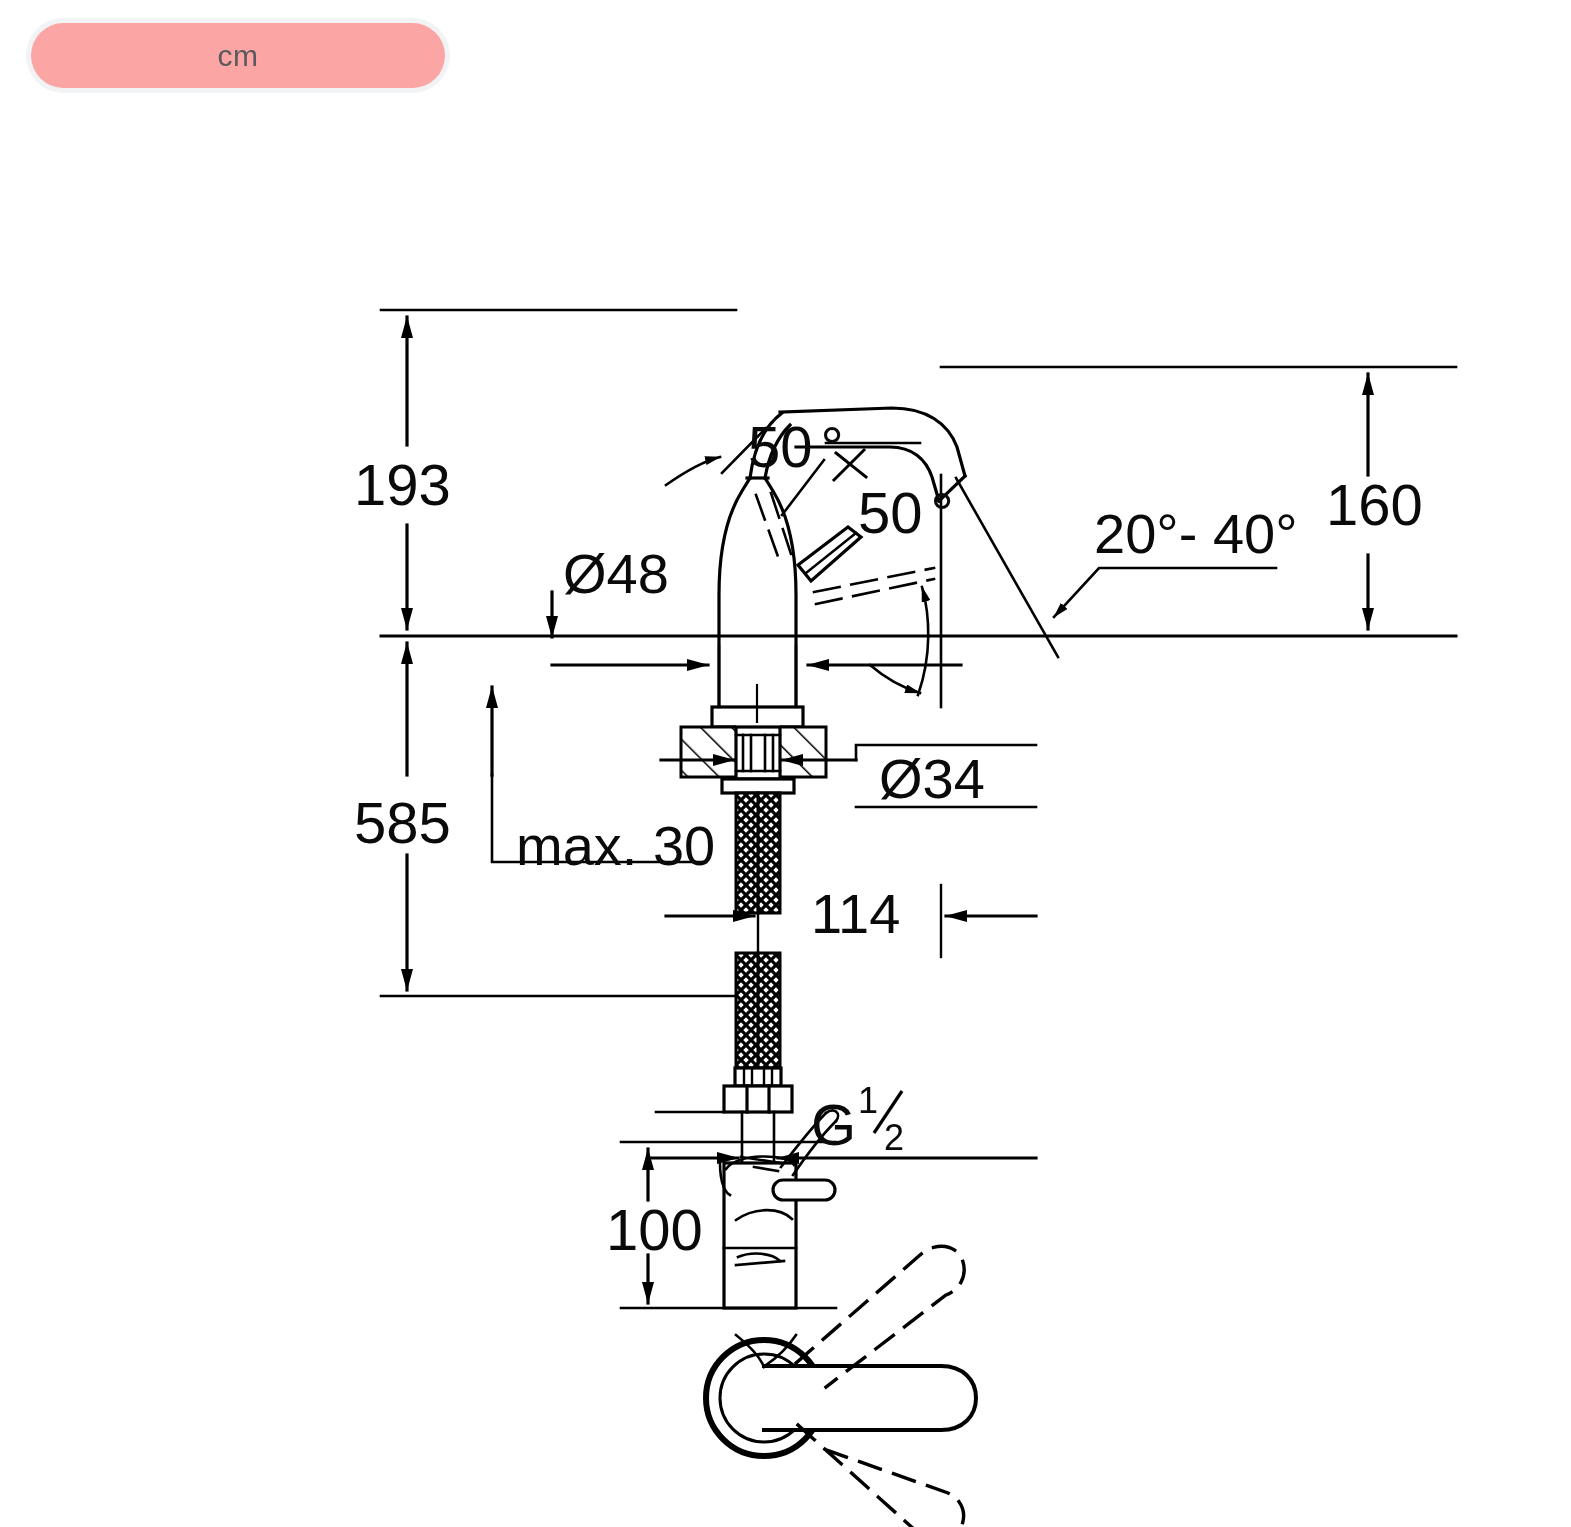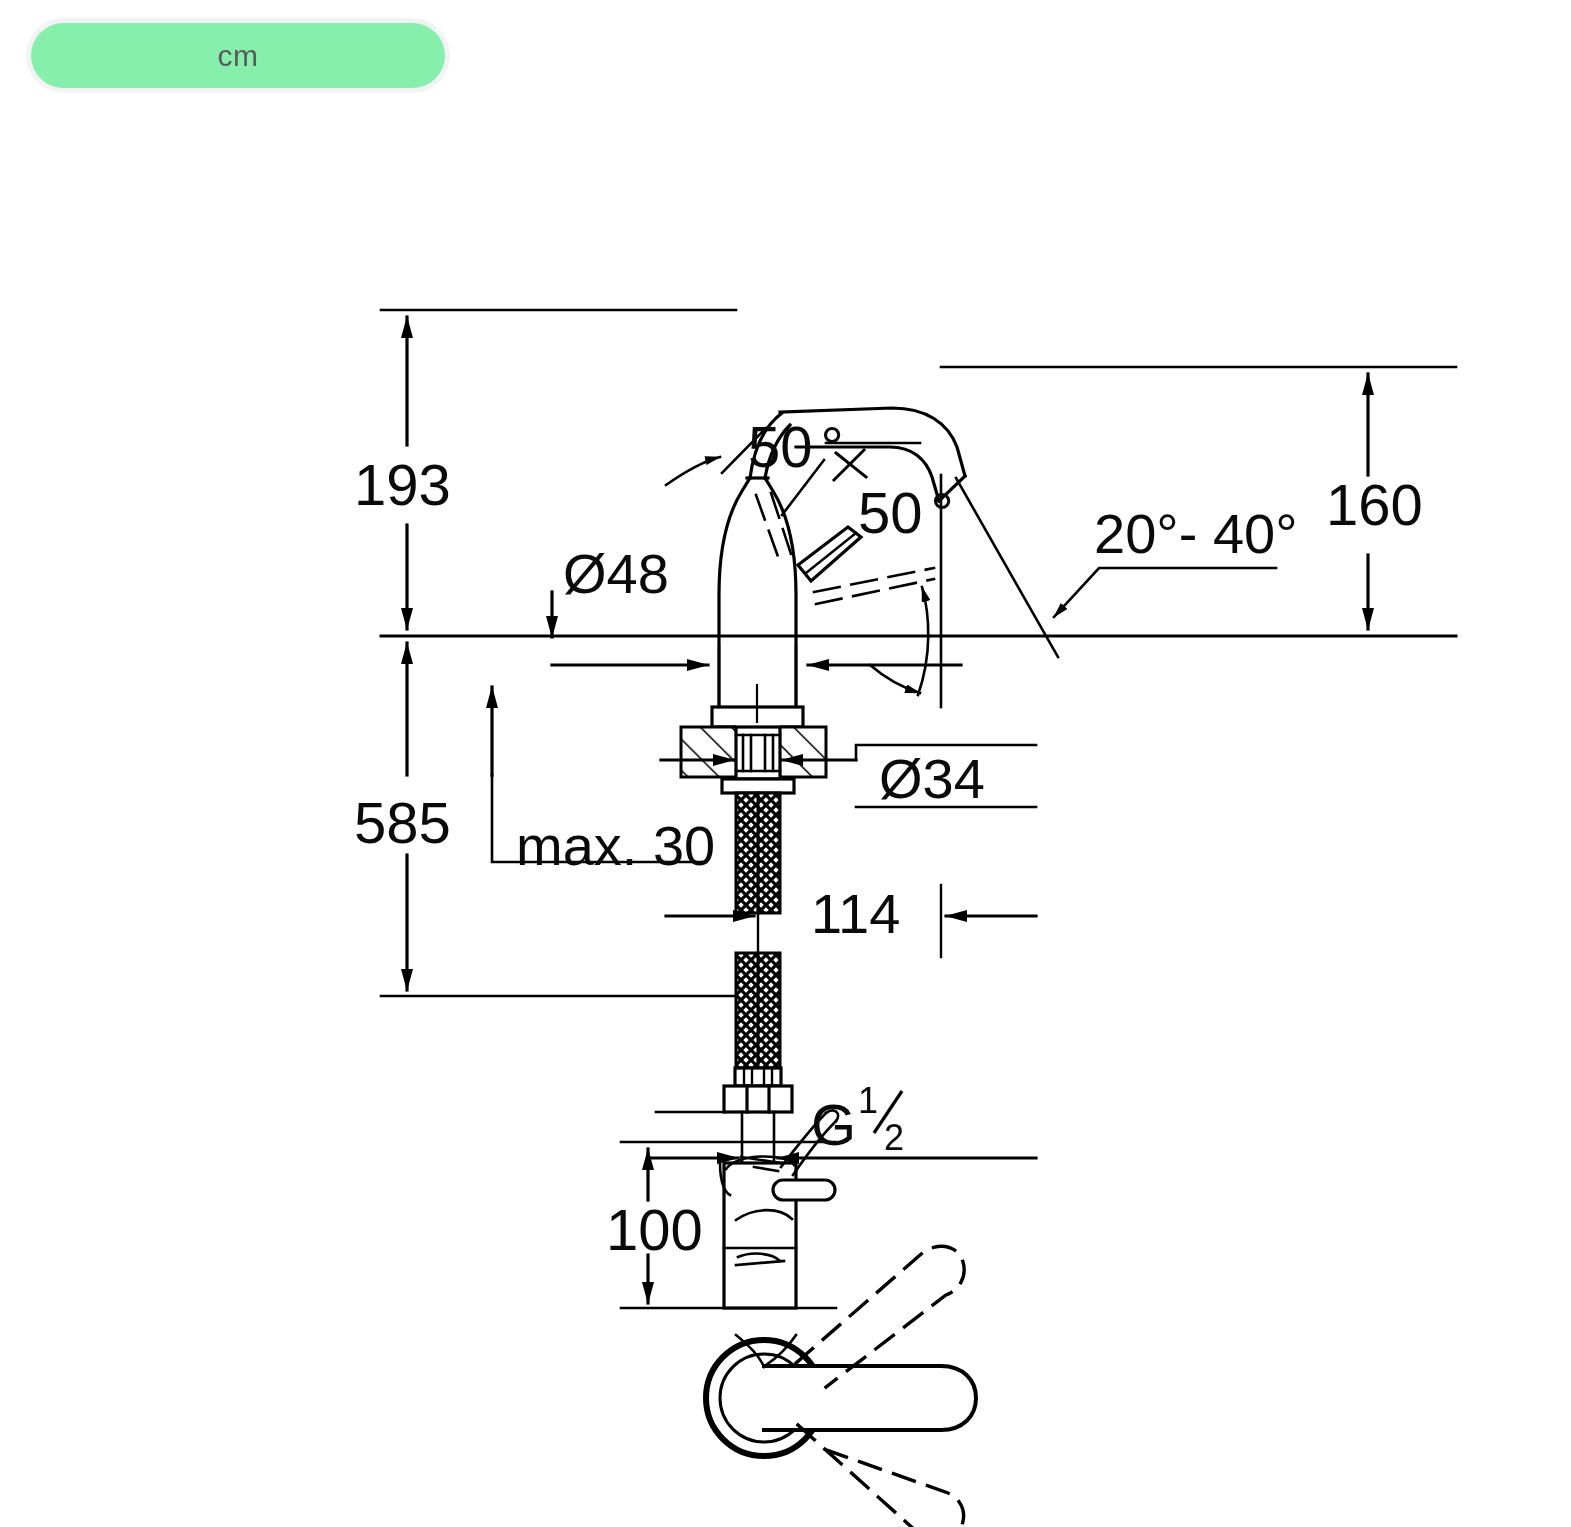--- a/index.html
+++ b/index.html
@@ -41,21 +41,21 @@
     font-size: 30px;
     letter-spacing: 0.5px;
     color: #6d6d72;
     cursor: pointer;
     user-select: none;
     border: none;
     background: transparent;
     font-family: "Liberation Sans", sans-serif;
   }
   .unit-seg.active {
-    background: #86efac;
+    background: #fca5a5;
     color: #5a5a5e;
   }
 
   
   .drawing {
     position: absolute;
     left: 0;
     top: 95px;
     width: 1571px;
     height: 1432px;

